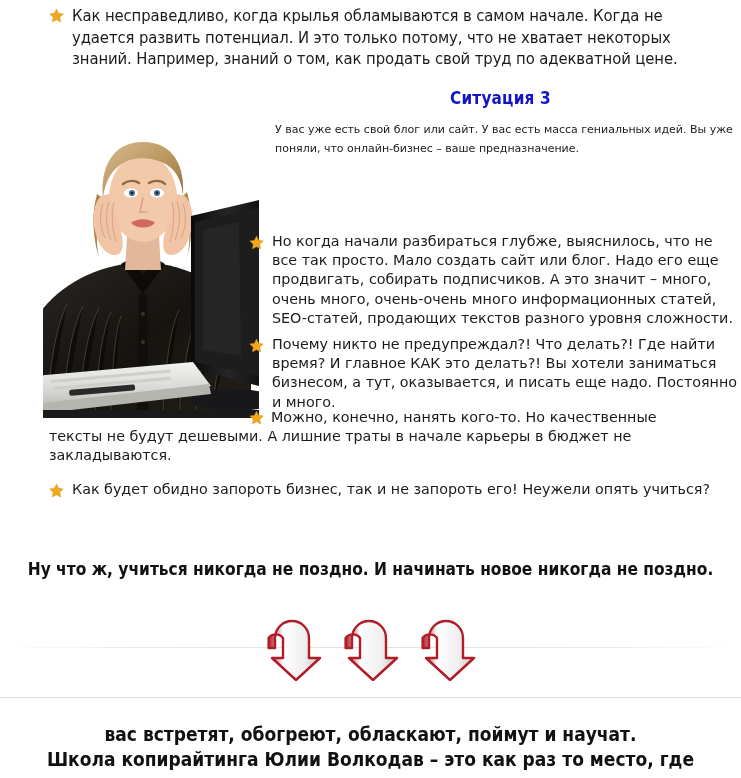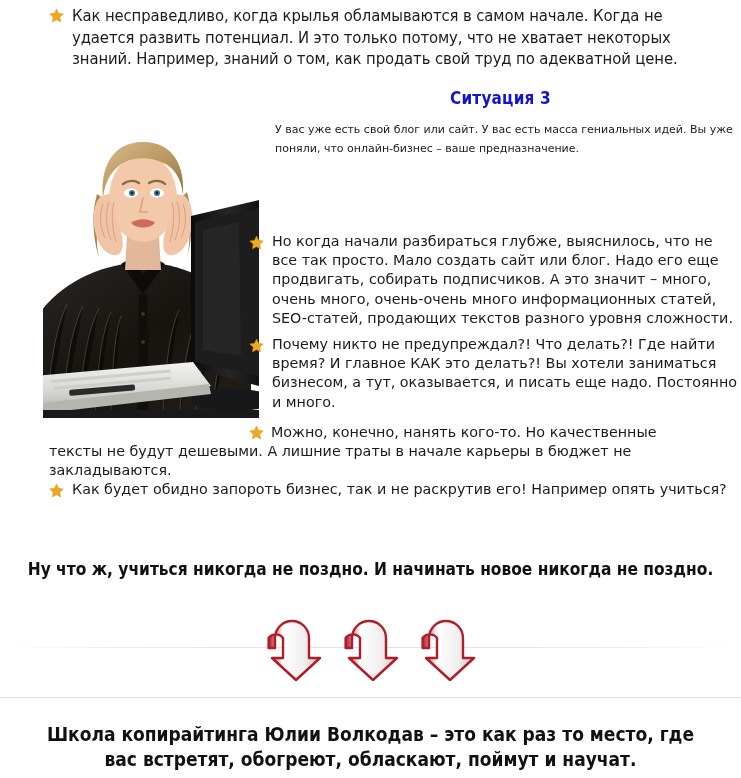--- a/index.html
+++ b/index.html
@@ -86,21 +86,21 @@
   #right-bullets .txt{
     font-family:"DejaVu Sans","Liberation Sans",sans-serif;
     font-size:14.3px;
     line-height:19.2px;
     color:#1b1b1b;
   }
 
   
   #wrap-bullet{
     position:absolute;
-    left:49px; top:422px; width:690px;
+    left:49px; top:407px; width:690px;
     font-family:"DejaVu Sans","Liberation Sans",sans-serif;
     font-size:14.3px;
     line-height:19.2px;
     color:#1b1b1b;
   }
   #wrap-bullet .lead{
     display:block;
     margin-left:200px;
   }
   #wrap-bullet .lead .star{vertical-align:-3px;margin-right:7px;}
@@ -335,21 +335,21 @@
     </span>
     <span>тексты не будут дешевыми. А лишние траты в начале карьеры в бюджет не закладываются.</span>
   </div>
 
   <div id="last-bullet" class="bullet-row">
     <span class="star">
       <svg viewBox="0 0 24 24">
           <polygon points="12,1.6 15.3,8.5 22.8,9.5 17.3,14.8 18.7,22.3 12,18.7 5.3,22.3 6.7,14.8 1.2,9.5 8.7,8.5" fill="#f0a91e" stroke="#d08c10" stroke-width="0.7"></polygon>
         </svg>
     </span>
-    <span class="txt">Как будет обидно запороть бизнес, так и не раскрутив его! Например опять учиться?</span>
+    <span class="txt">Как будет обидно запороть бизнес, так и не запороть его! Неужели опять учиться?</span>
   </div>
 
   <div id="callout">
     <div>Ну что ж, учиться никогда не поздно. И начинать новое никогда не поздно.</div>
   </div>
 
 
   <div id="band"></div>
   <div id="arrows">
 
@@ -393,17 +393,17 @@
         </defs>
         <path d="M 7 30 L 7 20 A 17 17 0 0 1 41 20 L 41 40 L 52 40 L 28 62 L 4 40 L 15 40 L 15 20 A 9 9 0 0 0 0.6 20 L 0.6 30 Z" transform="translate(2,1)" fill="url(#ag3)" stroke="#b01c28" stroke-width="2.4" stroke-linejoin="round"></path>
       </svg>
     </span>
 
   </div>
 
   <div id="divider"></div>
 
   <div id="bottom-bold">
+    <div>вас встретят, обогреют, обласкают, поймут и научат.</div>
     <div>Школа копирайтинга Юлии Волкодав – это как раз то место, где</div>
-    <div>вас встретят, обогреют, обласкают, поймут и научат.</div>
   </div>
 
 </div>
 
 </body></html>

